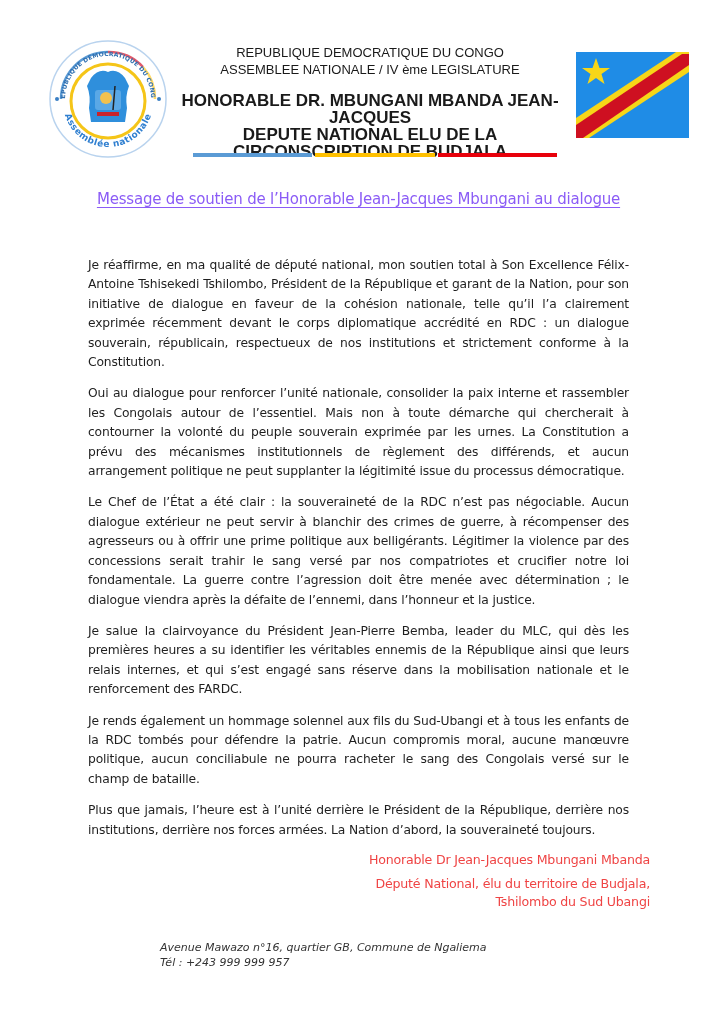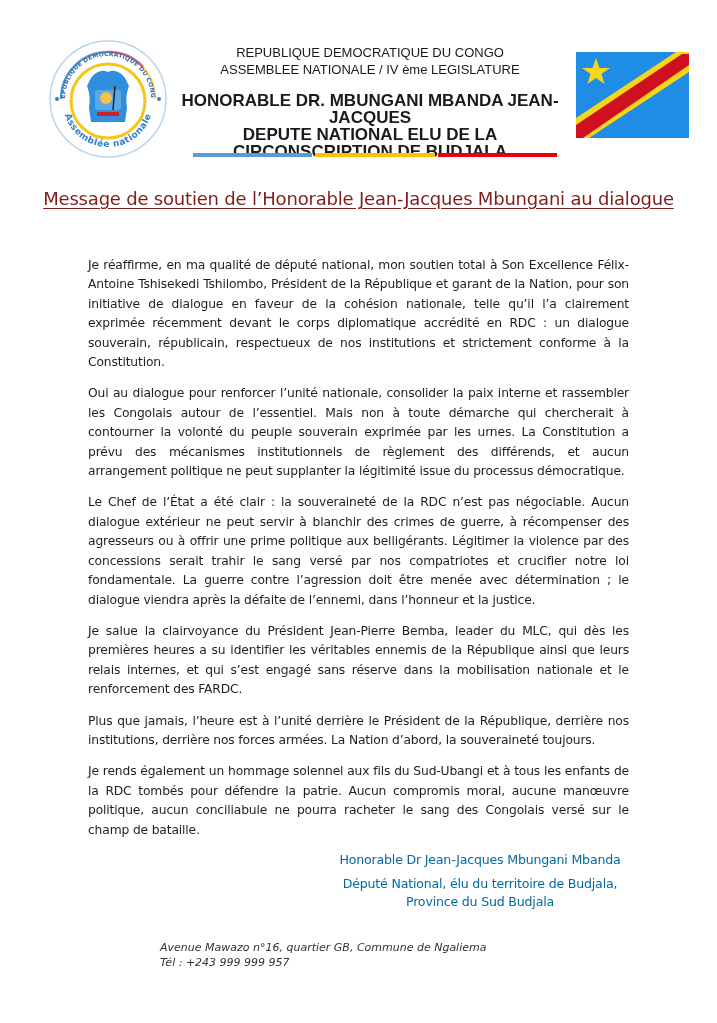--- a/index.html
+++ b/index.html
@@ -9,26 +9,26 @@
     .flag { position: absolute; left: 576px; top: 52px; width: 113px; height: 86px; }
 
     .header { position: absolute; left: 180px; top: 44px; width: 380px; text-align: center; }
     .header .line1, .header .line2 { font-family: "Liberation Sans", sans-serif; font-size: 13px; line-height: 17px; color: #1a1a1a; }
     .header .bold { font-family: "Liberation Sans", sans-serif; font-weight: bold; font-size: 17px; line-height: 17px; color: #1a1a1a; }
     .header .gap { height: 14px; }
 
     .tricolor { position: absolute; top: 153px; left: 193px; width: 364px; height: 5px; display: flex; gap: 3px; }
     .tricolor div { flex: 1; height: 4px; }
 
-    .title { position: absolute; top: 188px; left: 0; width: 717px; text-align: center; font-family: "DejaVu Sans", sans-serif; font-size: 18px; line-height: 22px; color: #7f1d1d; text-decoration: underline; text-underline-offset: 3px; letter-spacing: -0.2px; }
+    .title { position: absolute; top: 188px; left: 0; width: 717px; text-align: center; font-family: "DejaVu Sans", sans-serif; font-size: 15px; line-height: 22px; color: #8b5cf6; text-decoration: underline; text-underline-offset: 3px; letter-spacing: -0.2px; }
 
     .body { position: absolute; left: 88px; top: 244px; width: 541px; }
     .body p { margin: 12px 0 9px 0; font-family: "DejaVu Sans", sans-serif; font-size: 12.3px; line-height: 19.4px; text-align: justify; color: #1f1f1f; letter-spacing: -0.15px; }
 
-    .signature { position: absolute; left: 310px; top: 851px; width: 340px; text-align: center; font-family: "DejaVu Sans", sans-serif; color: #0369a1; }
+    .signature { position: absolute; left: 310px; top: 851px; width: 340px; text-align: right; font-family: "DejaVu Sans", sans-serif; color: #ef4444; }
     .signature .name { font-size: 12.6px; line-height: 18px; margin-bottom: 6px; letter-spacing: -0.2px; }
     .signature .role { font-size: 12.6px; line-height: 18px; letter-spacing: -0.2px; }
 
     .footer { position: absolute; left: 160px; top: 940px; width: 420px; text-align: left; font-family: "DejaVu Sans", sans-serif; font-style: italic; font-size: 11px; line-height: 15px; color: #333; }
   </style>
 </head>
 <body>
 
 <div class="logo">
   <svg width="122" height="122" viewBox="0 0 122 122">
@@ -81,26 +81,26 @@
   </svg>
 </div>
 
 <div class="title">Message de soutien de l’Honorable Jean-Jacques Mbungani au dialogue</div>
 
 <div class="body">
   <p>Je réaffirme, en ma qualité de député national, mon soutien total à Son Excellence Félix-Antoine Tshisekedi Tshilombo, Président de la République et garant de la Nation, pour son initiative de dialogue en faveur de la cohésion nationale, telle qu’il l’a clairement exprimée récemment devant le corps diplomatique accrédité en RDC : un dialogue souverain, républicain, respectueux de nos institutions et strictement conforme à la Constitution.</p>
   <p>Oui au dialogue pour renforcer l’unité nationale, consolider la paix interne et rassembler les Congolais autour de l’essentiel. Mais non à toute démarche qui chercherait à contourner la volonté du peuple souverain exprimée par les urnes. La Constitution a prévu des mécanismes institutionnels de règlement des différends, et aucun arrangement politique ne peut supplanter la légitimité issue du processus démocratique.</p>
   <p>Le Chef de l’État a été clair : la souveraineté de la RDC n’est pas négociable. Aucun dialogue extérieur ne peut servir à blanchir des crimes de guerre, à récompenser des agresseurs ou à offrir une prime politique aux belligérants. Légitimer la violence par des concessions serait trahir le sang versé par nos compatriotes et crucifier notre loi fondamentale. La guerre contre l’agression doit être menée avec détermination ; le dialogue viendra après la défaite de l’ennemi, dans l’honneur et la justice.</p>
   <p>Je salue la clairvoyance du Président Jean-Pierre Bemba, leader du MLC, qui dès les premières heures a su identifier les véritables ennemis de la République ainsi que leurs relais internes, et qui s’est engagé sans réserve dans la mobilisation nationale et le renforcement des FARDC.</p>
+  <p>Je rends également un hommage solennel aux fils du Sud-Ubangi et à tous les enfants de la RDC tombés pour défendre la patrie. Aucun compromis moral, aucune manœuvre politique, aucun conciliabule ne pourra racheter le sang des Congolais versé sur le champ de bataille.</p>
   <p>Plus que jamais, l’heure est à l’unité derrière le Président de la République, derrière nos institutions, derrière nos forces armées. La Nation d’abord, la souveraineté toujours.</p>
-  <p>Je rends également un hommage solennel aux fils du Sud-Ubangi et à tous les enfants de la RDC tombés pour défendre la patrie. Aucun compromis moral, aucune manœuvre politique, aucun conciliabule ne pourra racheter le sang des Congolais versé sur le champ de bataille.</p>
 </div>
 
 <div class="signature">
   <div class="name">Honorable Dr Jean-Jacques Mbungani Mbanda</div>
   <div class="role">Député National, élu du territoire de Budjala,</div>
-  <div class="role">Province du Sud Budjala</div>
+  <div class="role">Tshilombo du Sud Ubangi</div>
 </div>
 
 <div class="footer">
   <div>Avenue Mawazo n°16, quartier GB, Commune de Ngaliema</div>
   <div>Tél : +243 999 999 957</div>
 </div>
 
 </body></html>

